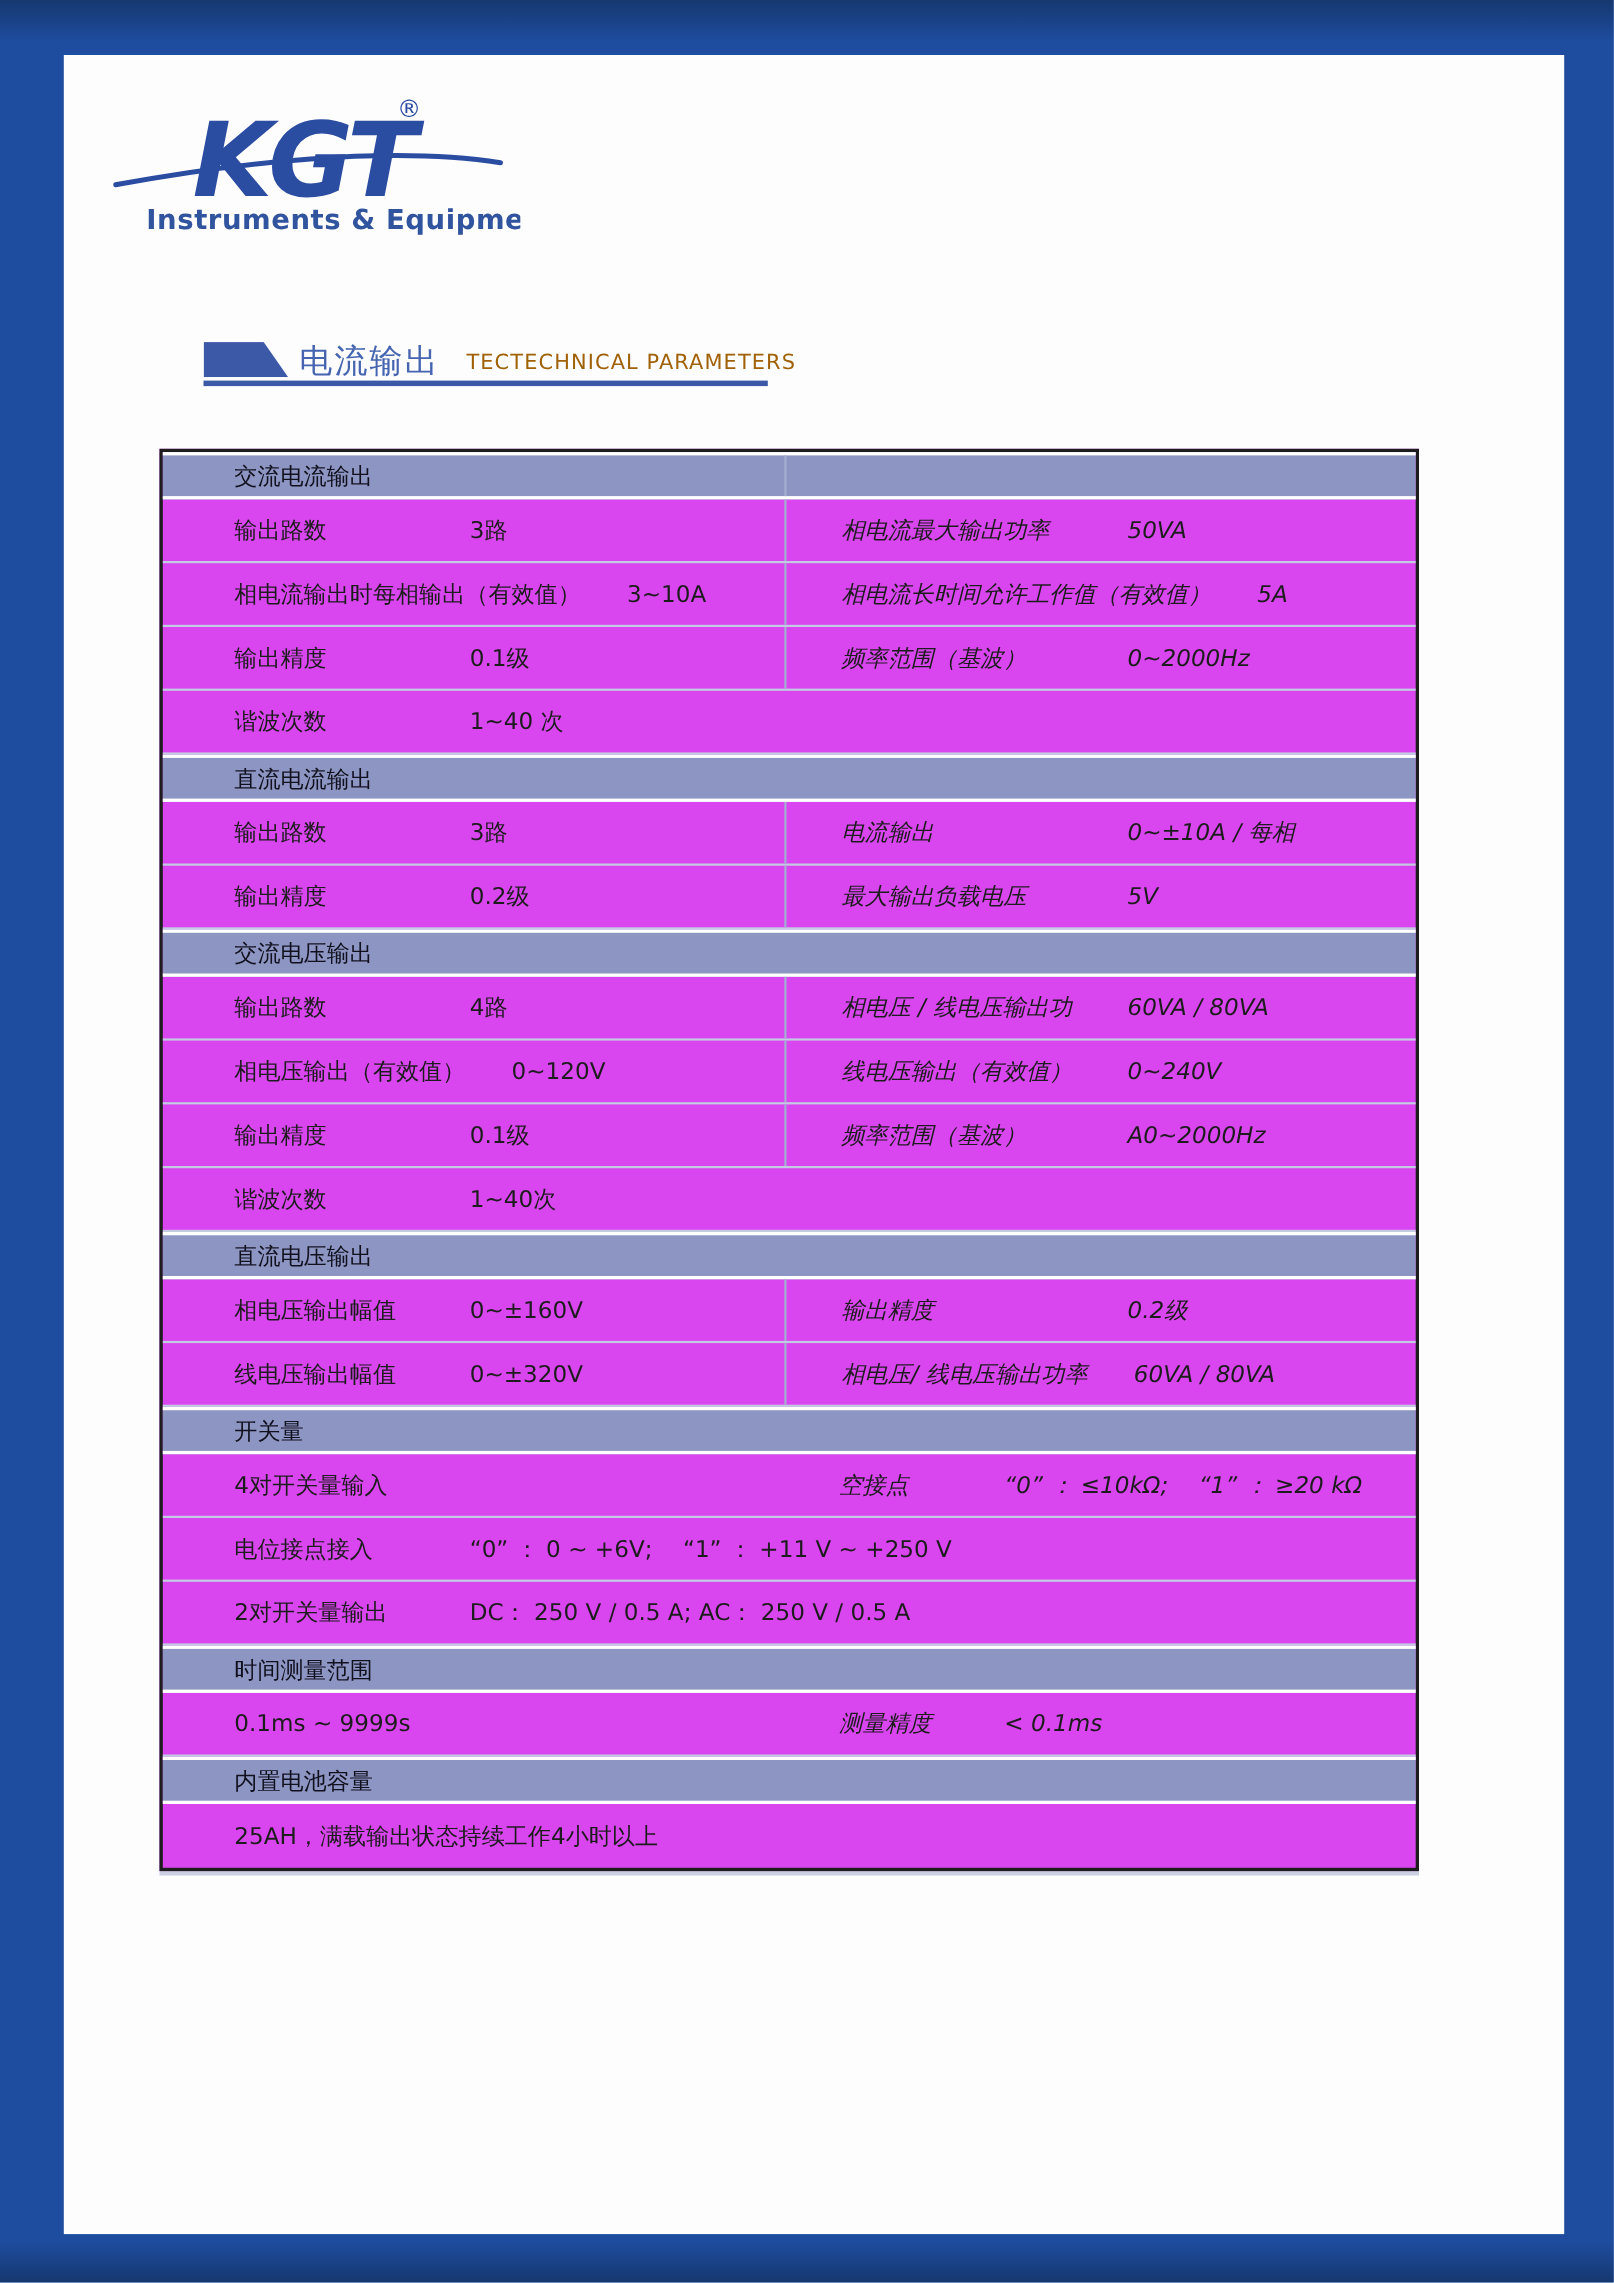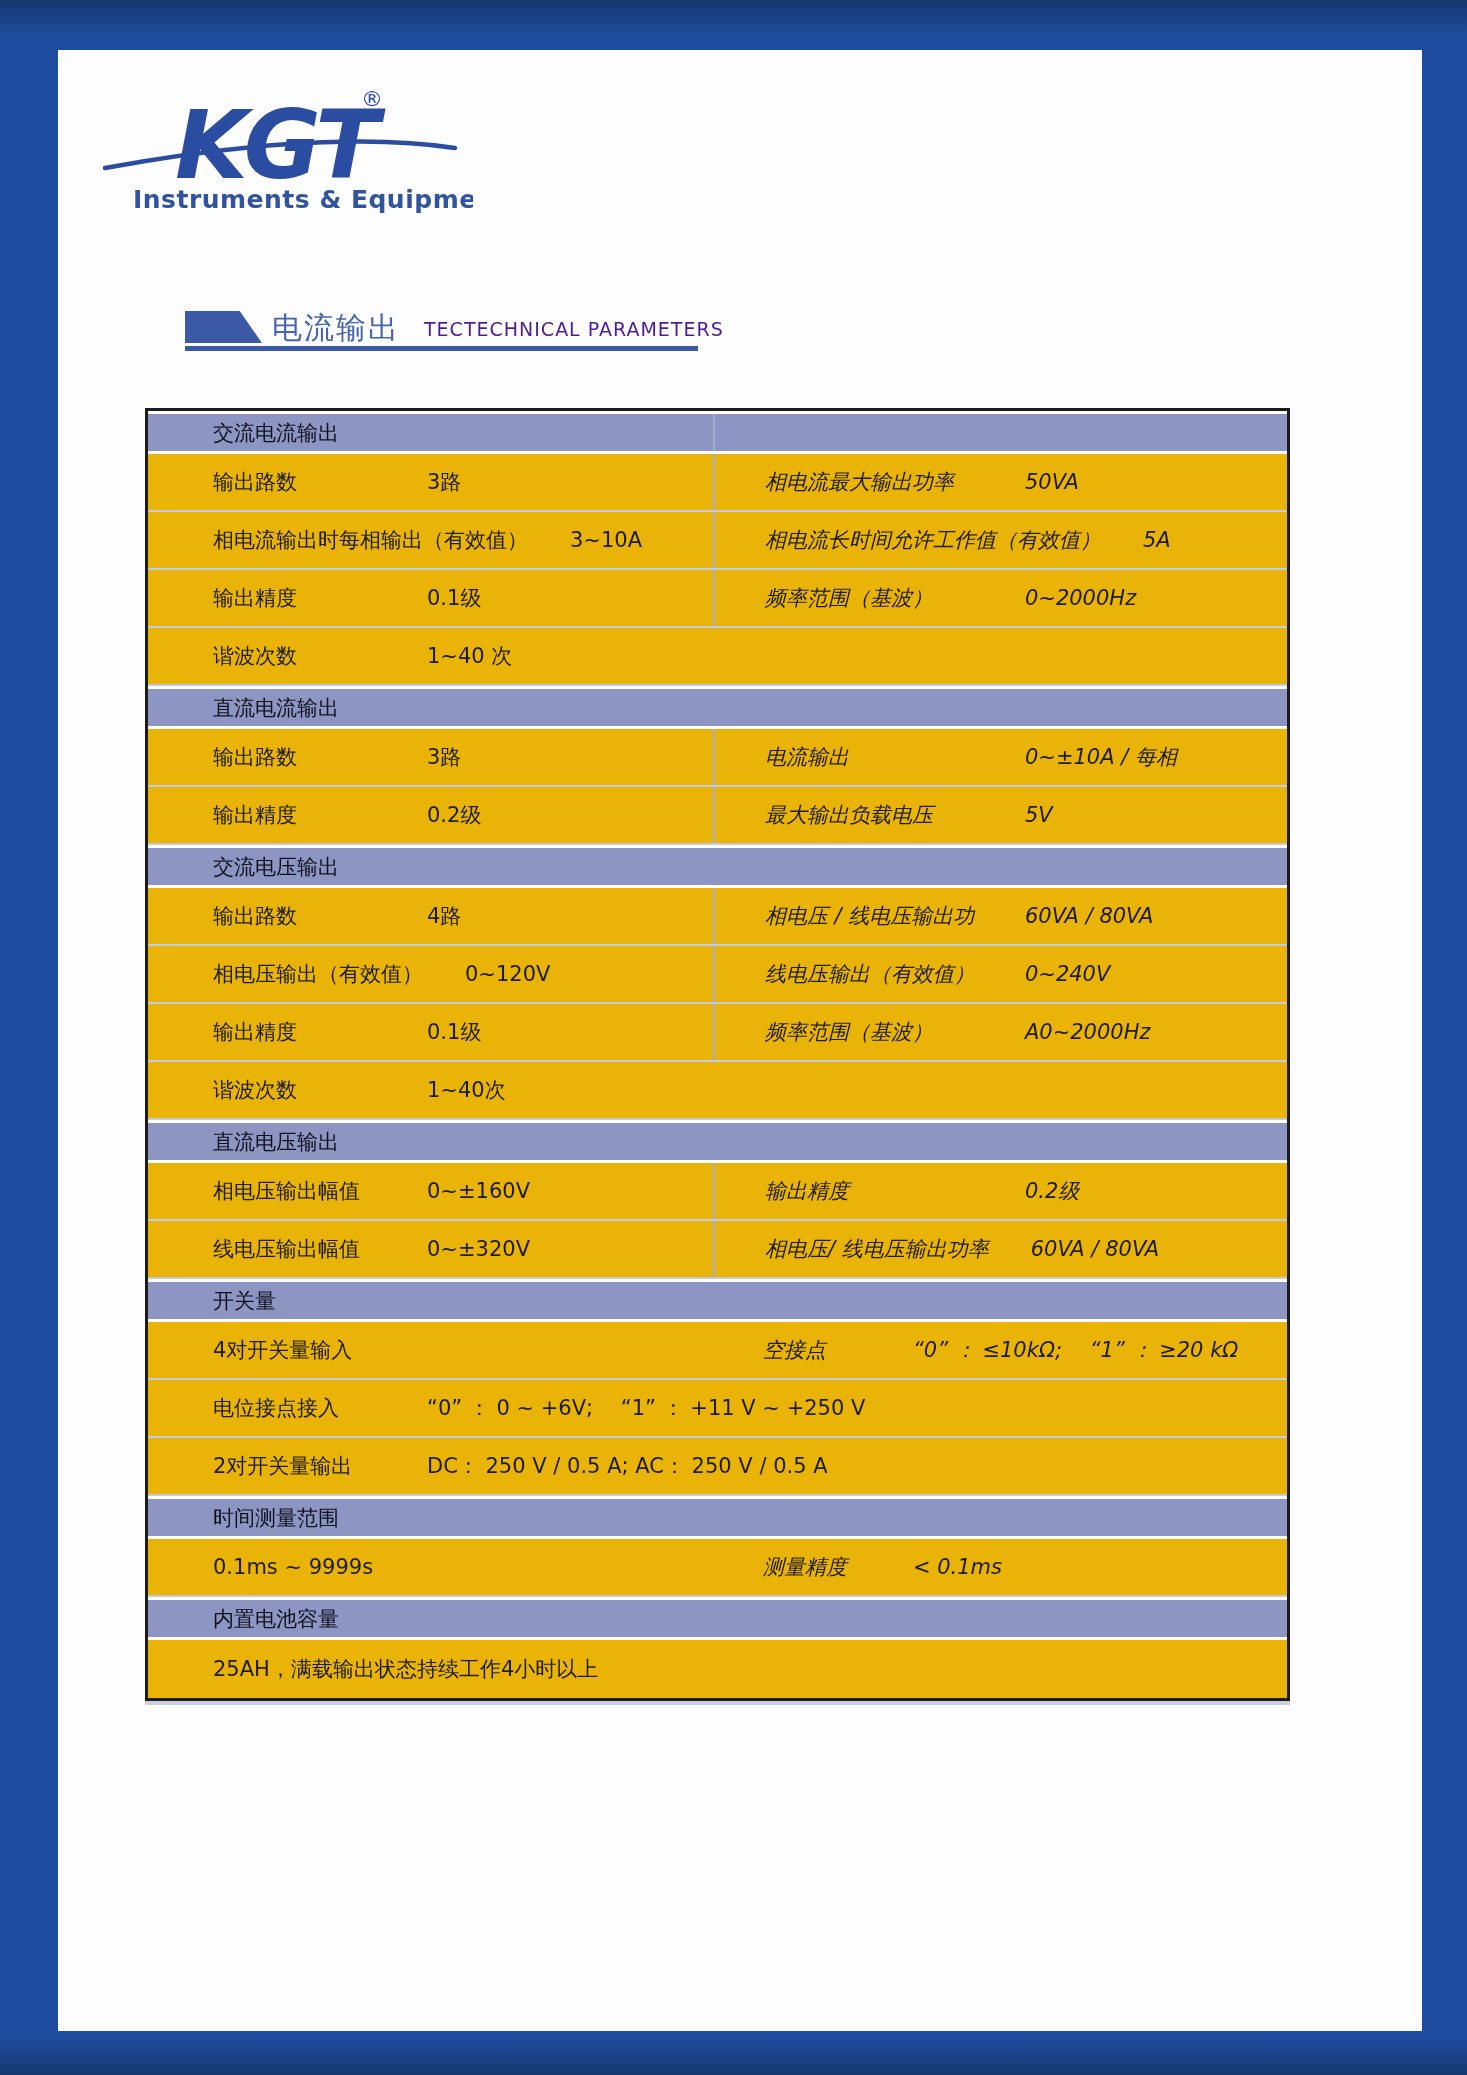--- a/index.html
+++ b/index.html
@@ -24,29 +24,29 @@
     position:absolute;left:127px;top:261px;width:77px;height:32px;
     background:#3c59a8;
     clip-path:polygon(0 0,71% 0,100% 100%,0 100%);
   }
   .title-zh{
     position:absolute;left:214px;top:258px;
     font-size:30px;color:#4565b0;letter-spacing:2px;white-space:nowrap;
   }
   .title-en{
     position:absolute;left:366px;top:268px;
-    font-size:19px;color:#4c1d95;letter-spacing:1px;white-space:nowrap;
+    font-size:19px;color:#a16207;letter-spacing:1px;white-space:nowrap;
   }
   .underline{
     position:absolute;left:127px;top:296px;width:513px;height:5px;background:#3c59a8;
   }
   
   .ptable{
     position:absolute;left:87px;top:358px;width:1145px;
-    border:3px solid #1c1c1c;background:#eab308;
+    border:3px solid #1c1c1c;background:#d946ef;
     box-shadow:0 4px 0 rgba(140,150,190,.45);
     box-sizing:border-box;
   }
   .row{display:flex;align-items:center;box-sizing:border-box;position:relative;}
   .header-row{
     height:43px;background:#8d96c2;
     border-top:3px solid #ffffff;border-bottom:3px solid #ffffff;
   }
   .header-row .htext{
     padding-left:65px;font-size:21px;color:#10101e;white-space:nowrap;

